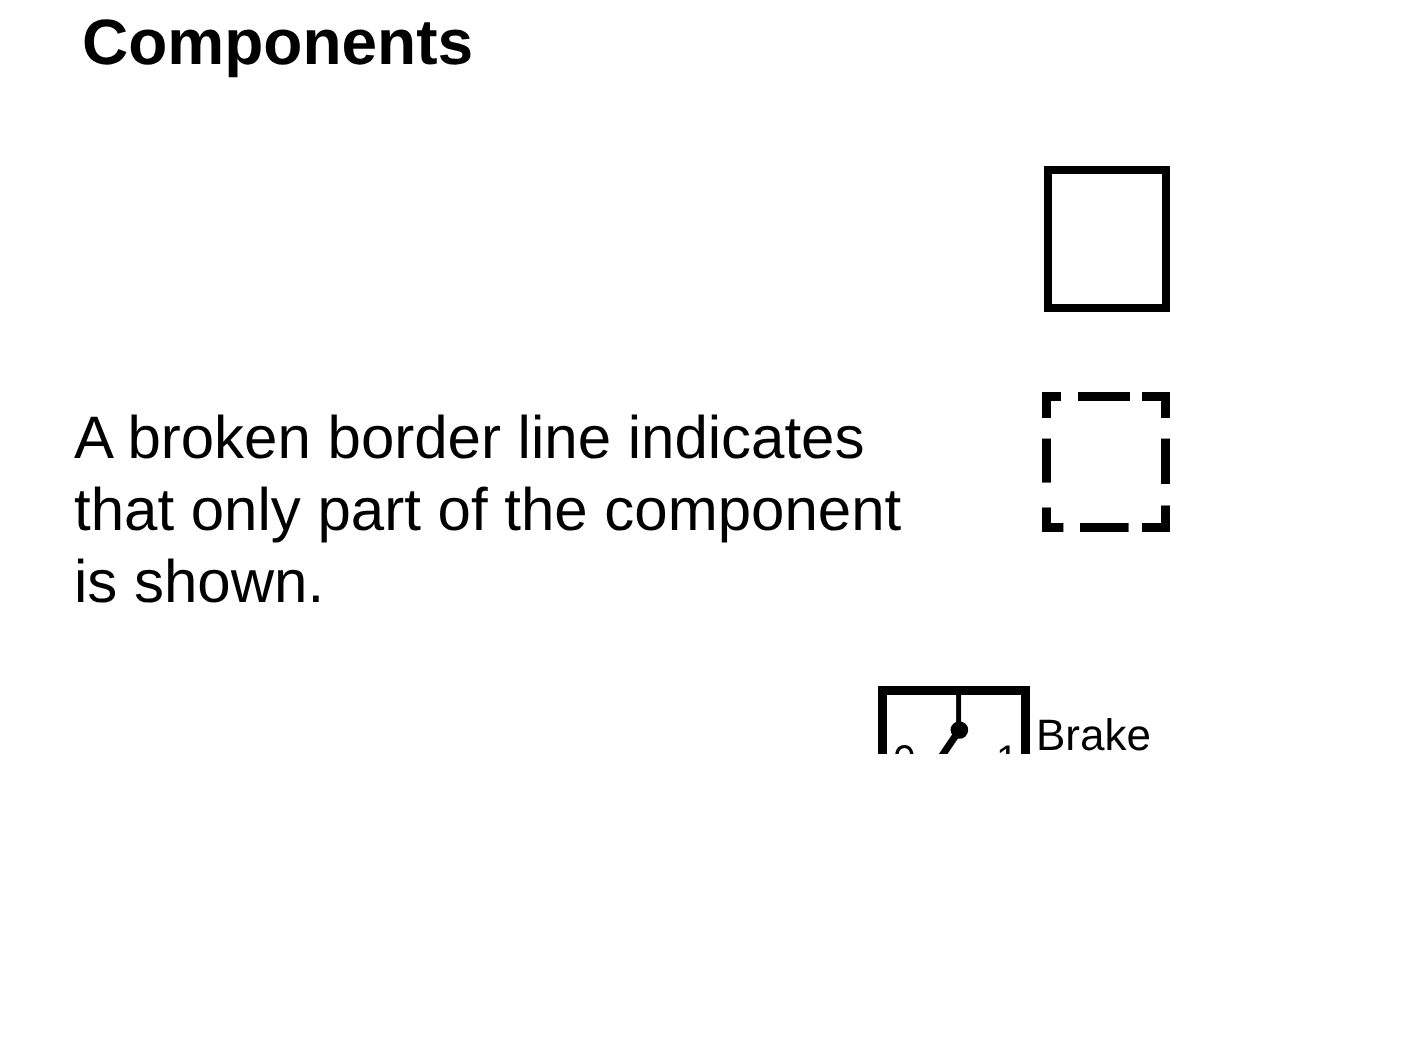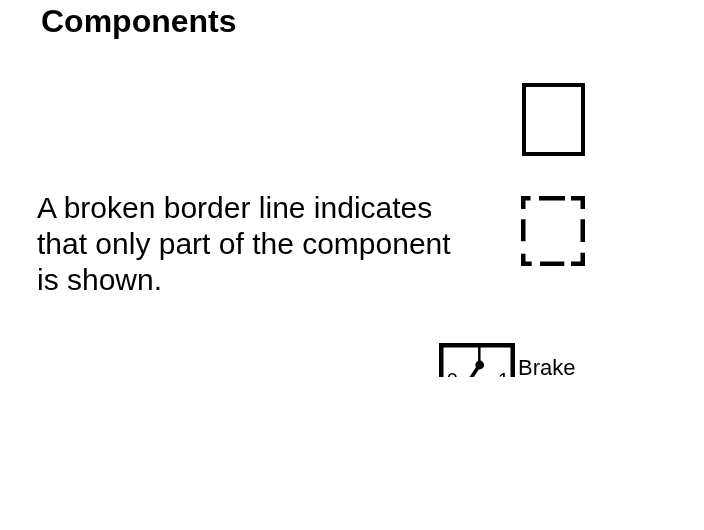--- a/index.html
+++ b/index.html
@@ -26,21 +26,21 @@
     line-height: 1.2;
     white-space: pre-wrap;
   }
   .body-text {
     left: 37px;
     font-size: 30px;
     line-height: 36px;
     white-space: pre-wrap;
   }
   .p1 { top: 76px; }
-  .p2 { top: 190px; }
+  .p2 { top: 202px; }
   .p3 { top: 334px; }
   .solid-box {
     left: 522px;
     top: 83px;
     width: 63px;
     height: 73px;
     box-sizing: border-box;
     border: 4px solid #000000;
     background: #ffffff;
   }

